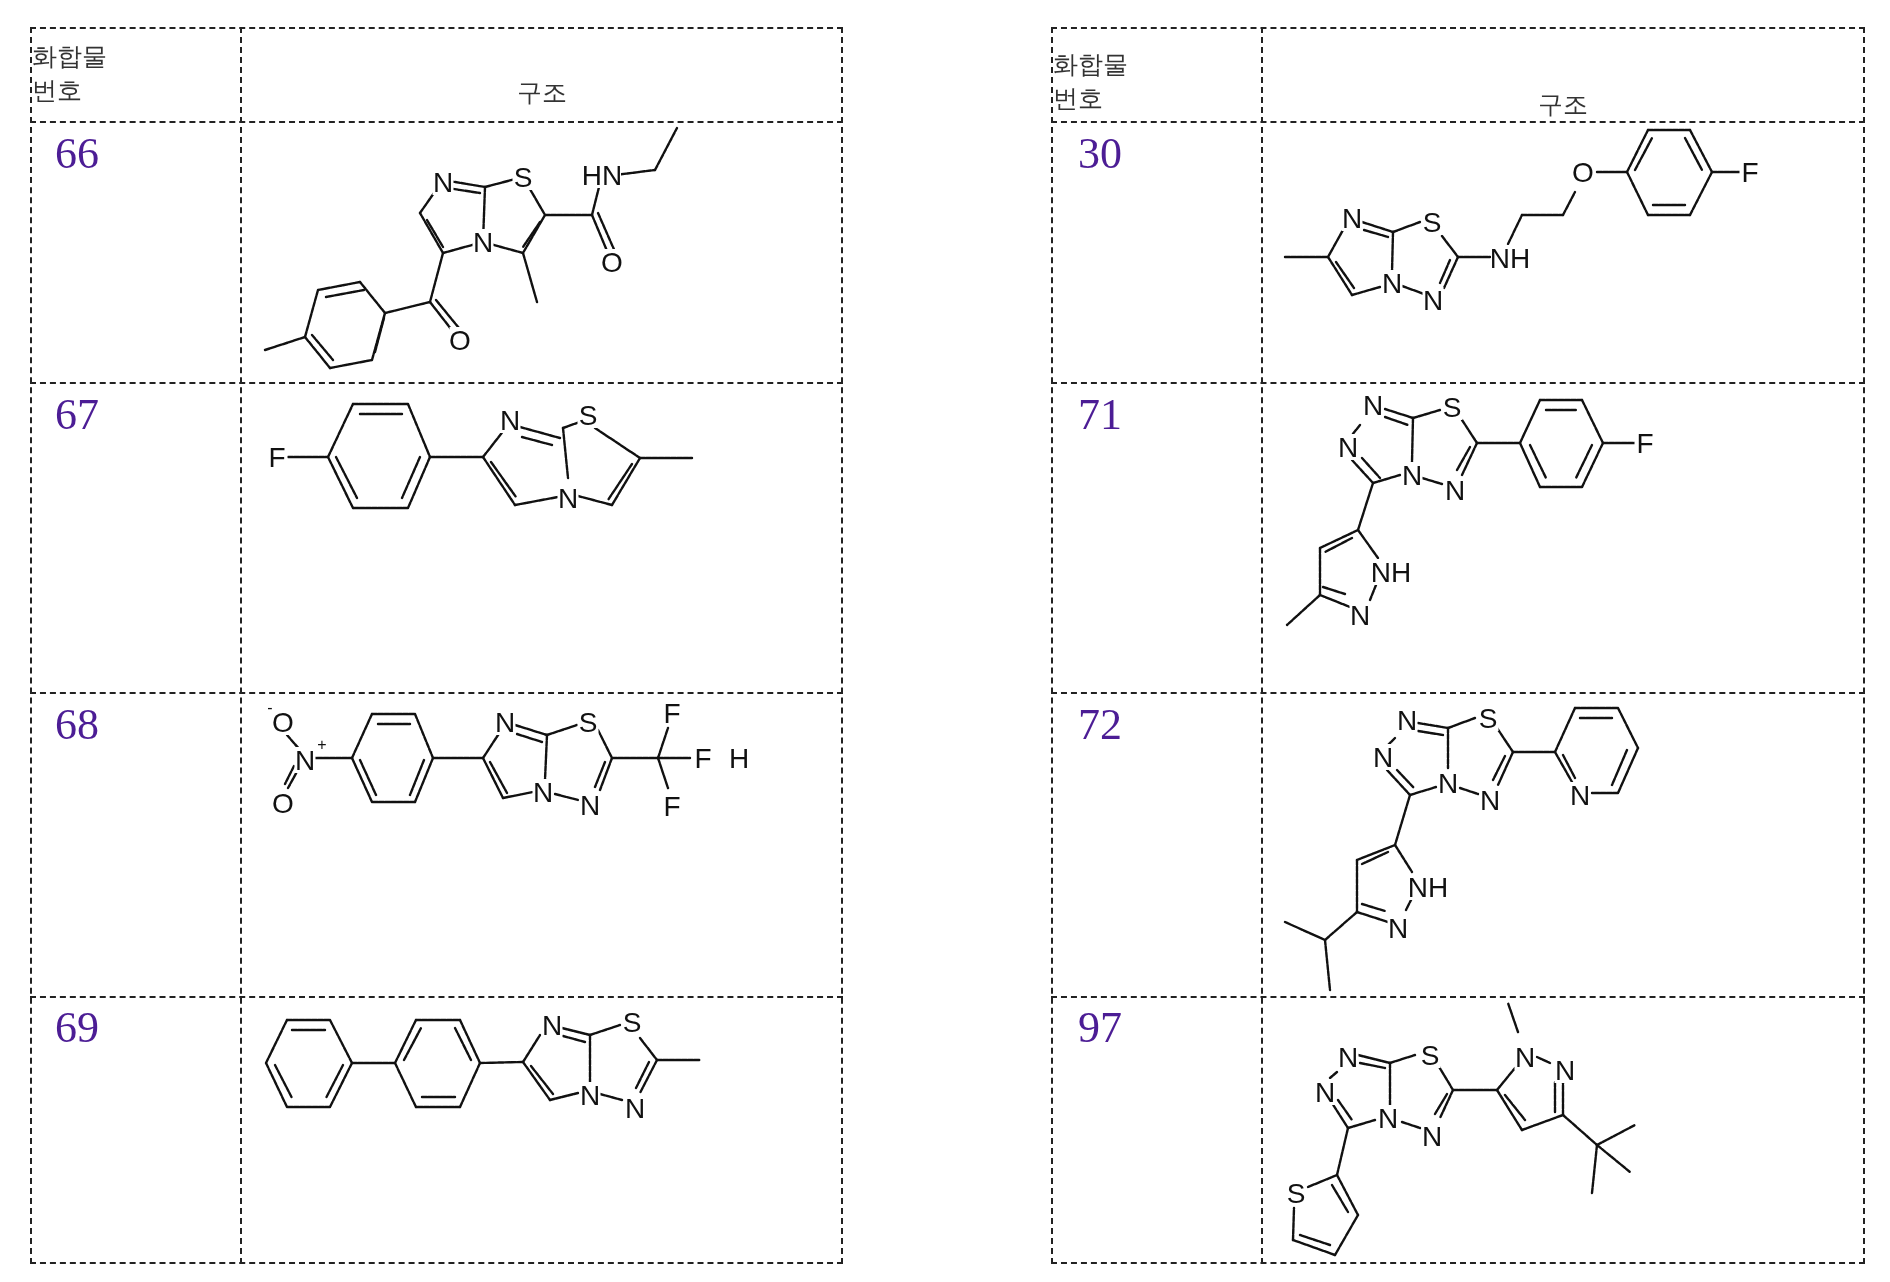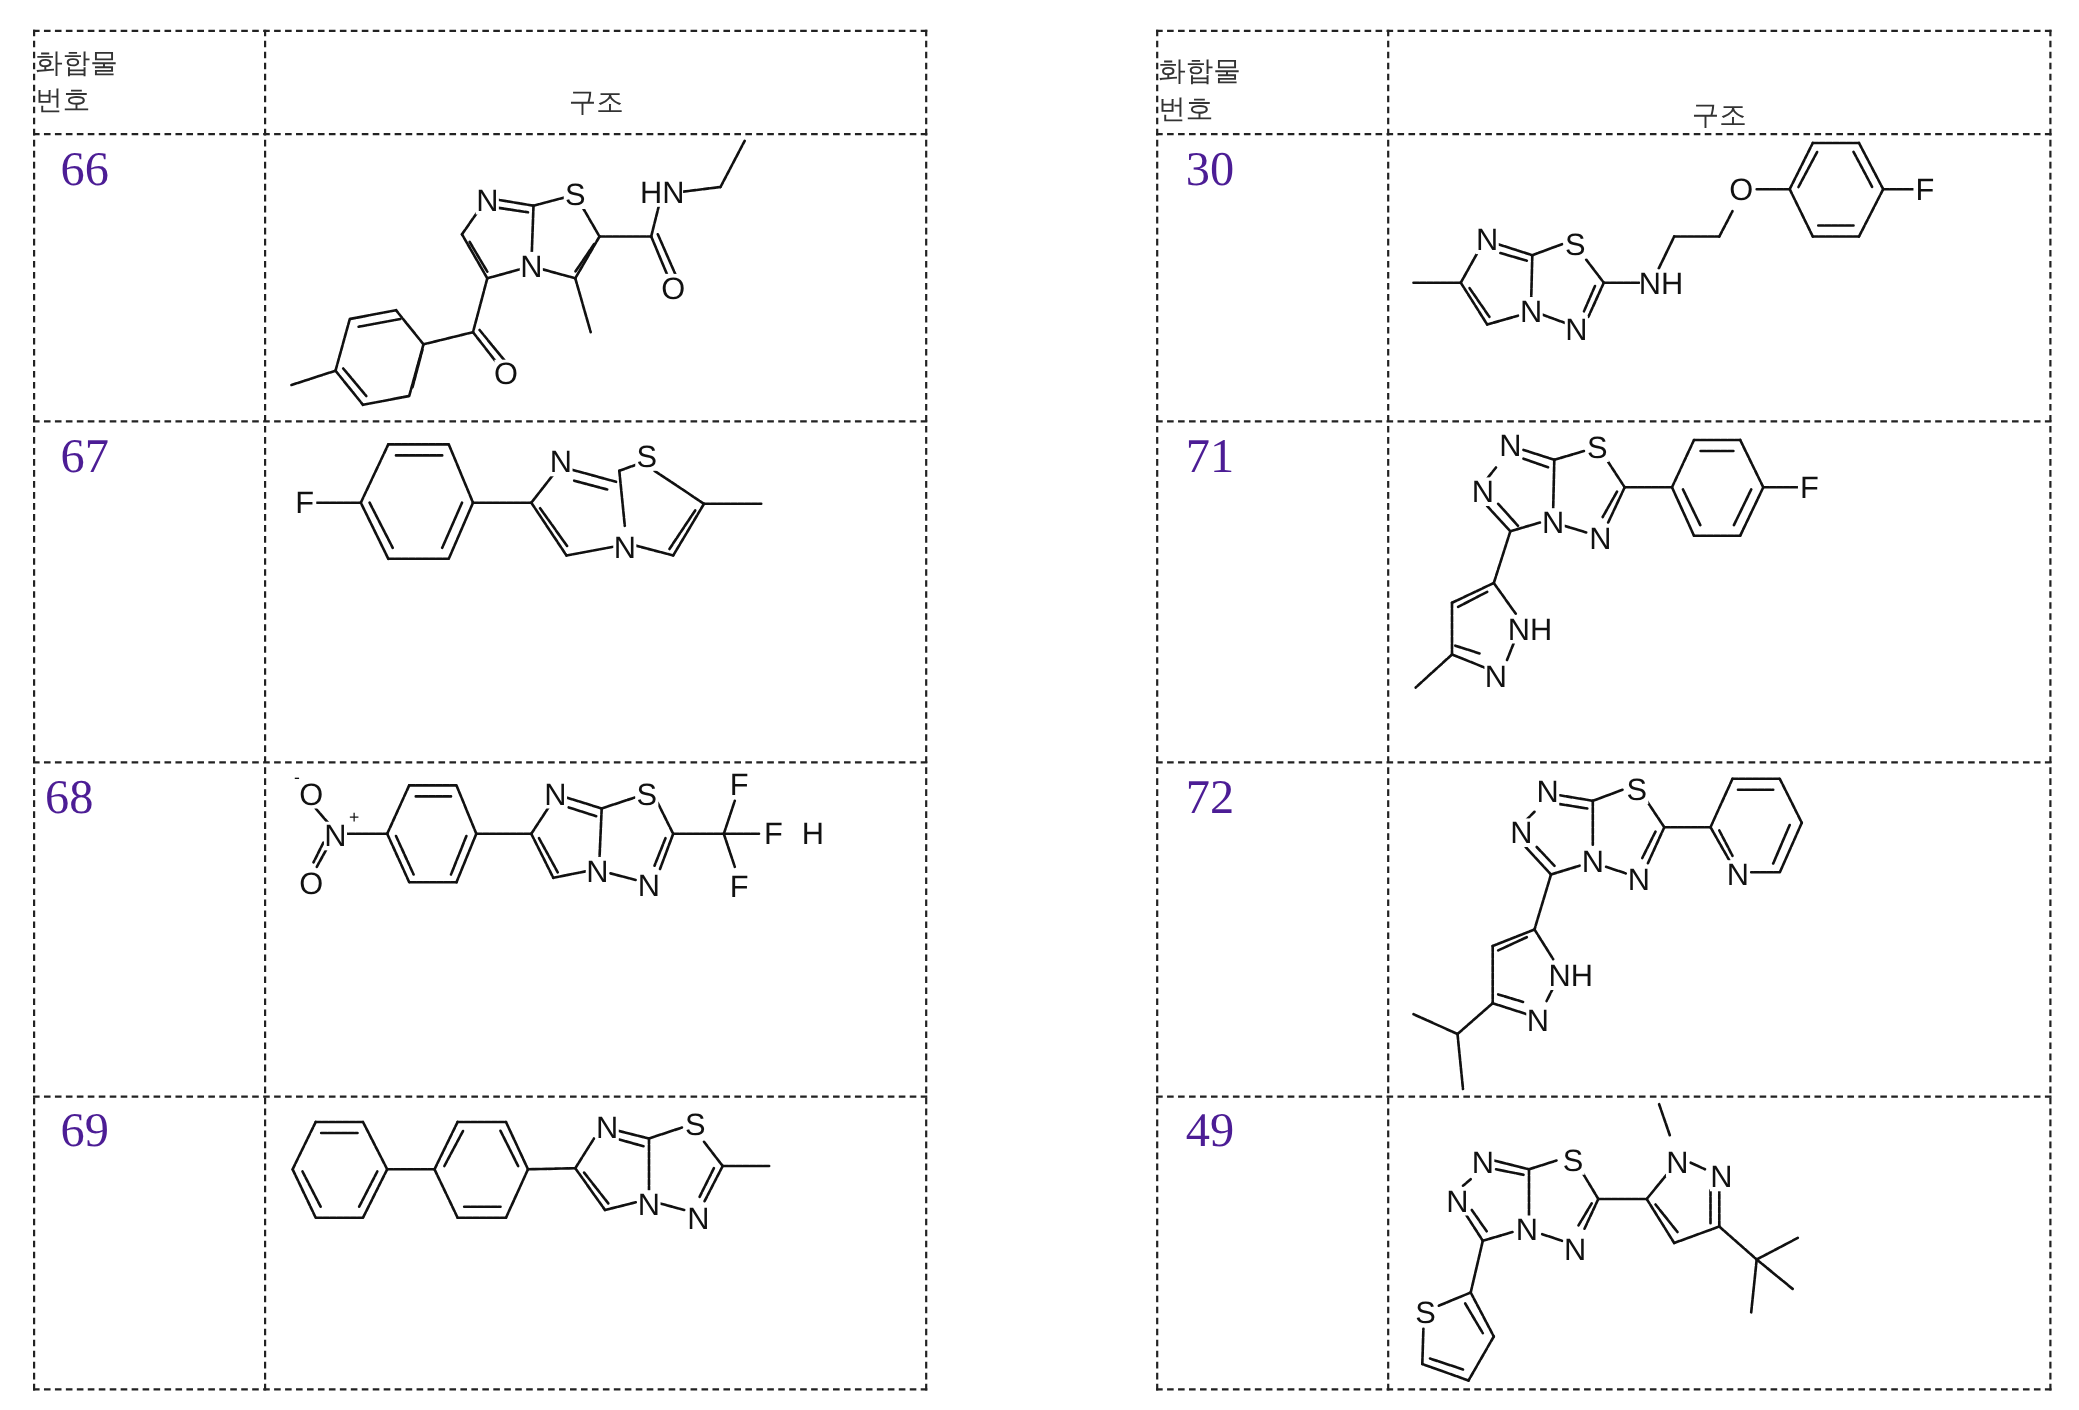--- a/index.html
+++ b/index.html
@@ -27,40 +27,40 @@
 <div class="hline" style="left:30px;top:996px;width:813px;"></div>
 
 <div class="hdr-num" style="left:32px;top:40px;width:208px;">
   <div>화합물</div>
   <div>번호</div>
 </div>
 <div class="hdr-struct" style="left:242px;top:64px;width:600px;">구조</div>
 
 <div class="cnum" style="left:55px;top:134px;">66</div>
 <div class="cnum" style="left:55px;top:395px;">67</div>
-<div class="cnum" style="left:41px;top:705px;">68</div>
+<div class="cnum" style="left:55px;top:705px;">68</div>
 <div class="cnum" style="left:55px;top:1008px;">69</div>
 
 <div class="tbl" style="left:1051px;top:27px;width:814px;height:1237px;"></div>
 <div class="vline" style="left:1261px;top:27px;height:1237px;"></div>
 <div class="hline" style="left:1051px;top:121px;width:814px;"></div>
 <div class="hline" style="left:1051px;top:382px;width:814px;"></div>
 <div class="hline" style="left:1051px;top:692px;width:814px;"></div>
 <div class="hline" style="left:1051px;top:996px;width:814px;"></div>
 
 <div class="hdr-num" style="left:1053px;top:48px;width:208px;">
   <div>화합물</div>
   <div>번호</div>
 </div>
 <div class="hdr-struct" style="left:1263px;top:76px;width:600px;">구조</div>
 
 <div class="cnum" style="left:1078px;top:134px;">30</div>
 <div class="cnum" style="left:1078px;top:395px;">71</div>
 <div class="cnum" style="left:1078px;top:705px;">72</div>
-<div class="cnum" style="left:1078px;top:1008px;">49</div>
+<div class="cnum" style="left:1078px;top:1008px;">97</div>
 
 <svg id="mol" width="1890" height="1282" viewBox="0 0 1890 1282" xmlns="http://www.w3.org/2000/svg">
     <g>
       <line x1="420" y1="213" x2="443" y2="180"></line>
       <line x1="443" y1="180" x2="485" y2="187"></line>
       <line x1="485" y1="187" x2="523" y2="177"></line>
       <line x1="523" y1="177" x2="545" y2="215"></line>
       <line x1="545" y1="215" x2="523" y2="253"></line>
       <line x1="523" y1="253" x2="483" y2="242"></line>
       <line x1="483" y1="242" x2="443" y2="253"></line>

